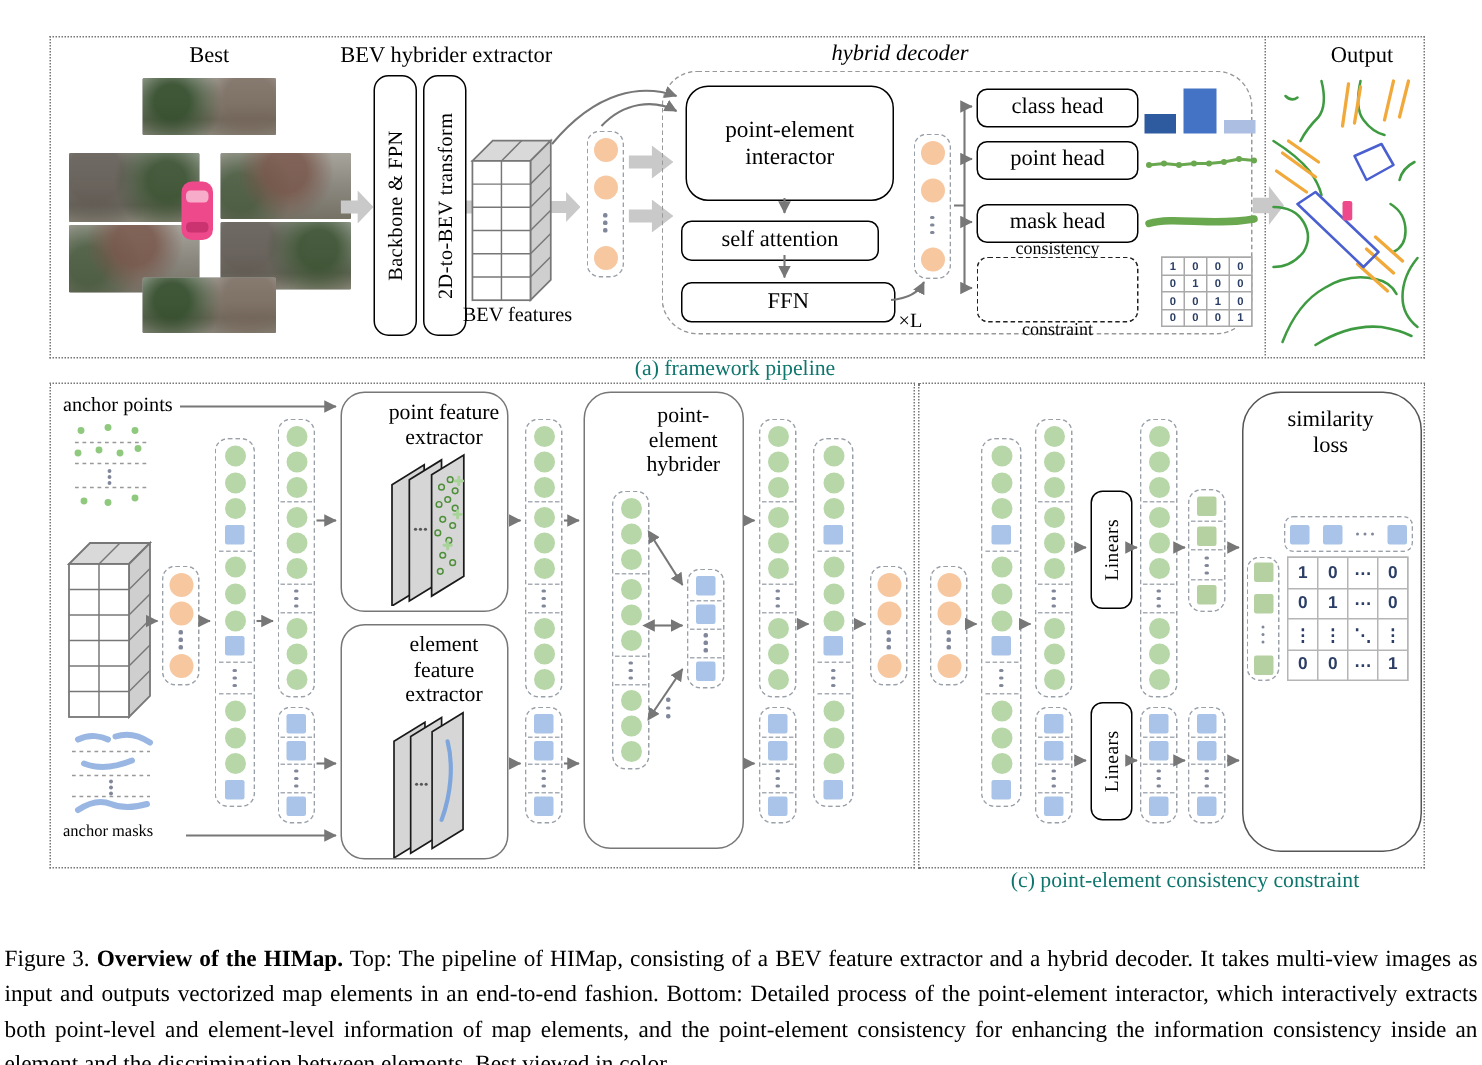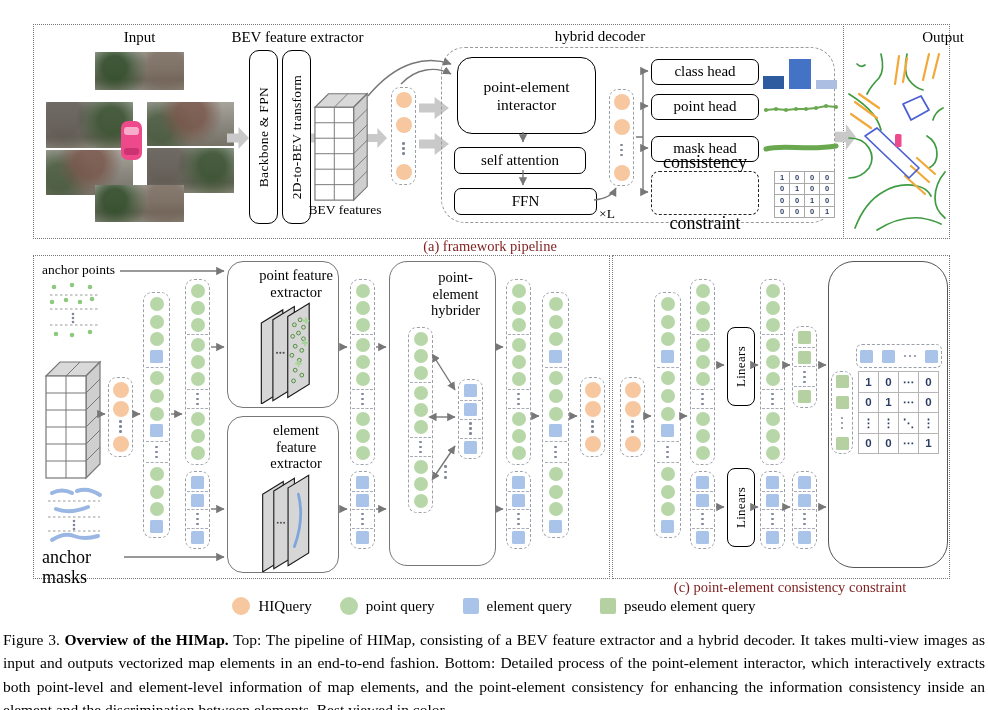--- a/index.html
+++ b/index.html
@@ -58,37 +58,37 @@
   .car::after{content:"";position:absolute;left:3px;right:3px;bottom:5px;height:7px;
               background:#b2245f;opacity:.6;border-radius:3px;}
   
   .bars{position:absolute;display:flex;align-items:flex-end;gap:5px;}
   .bars b{display:block;}
   
   .legend{position:absolute;display:flex;align-items:center;justify-content:center;gap:28px;font-size:15px;}
   .legitem{display:flex;align-items:center;gap:8px;}
   .leg-circle{width:18px;height:18px;border-radius:50%;display:inline-block;}
   .leg-square{width:16px;height:16px;border-radius:2px;display:inline-block;}
-  .pcap{position:absolute;text-align:center;font-size:14.5px;color:#7f1d1d;}
+  .pcap{position:absolute;text-align:center;font-size:14.5px;color:#0f766e;}
   .figcap{position:absolute;font-size:15.5px;line-height:1.5;text-align:justify;color:#000;}
   svg.overlay{position:absolute;left:0;top:0;pointer-events:none;z-index:50;}
   .glyph{position:absolute;}
 </style>
 </head>
 <body>
 
 <div id="fig">
 
   <div class="panel" style="left:33px;top:24px;width:915px;height:213px;"></div>
   <div class="abs" style="left:843px;top:24px;width:0;height:213px;border-left:1px dotted #777;"></div>
 
-  <div class="lbl" style="left:95px;top:29px;width:89px;">Input</div>
-  <div class="lbl" style="left:210px;top:29px;width:175px;">BEV feature extractor</div>
-  <div class="lbl" style="left:540px;top:28px;width:120px;">hybrid decoder</div>
-  <div class="lbl" style="left:903px;top:29px;width:80px;">Output</div>
+  <div class="lbl" style="left:95px;top:29px;width:89px;">Best</div>
+  <div class="lbl" style="left:210px;top:29px;width:175px;">BEV hybrider extractor</div>
+  <div class="lbl" style="left:540px;top:28px;width:120px;font-style:italic;">hybrid decoder</div>
+  <div class="lbl" style="left:868px;top:29px;width:80px;">Output</div>
 
   <div class="cam cam1" style="left:95px;top:52px;width:89px;height:38px;"></div>
   <div class="cam cam2" style="left:46px;top:102px;width:87px;height:46px;"></div>
   <div class="cam cam3" style="left:46px;top:150px;width:87px;height:45px;"></div>
   <div class="cam cam3" style="left:147px;top:102px;width:87px;height:44px;"></div>
   <div class="cam cam2" style="left:147px;top:148px;width:87px;height:45px;"></div>
   <div class="cam cam1" style="left:95px;top:185px;width:89px;height:37px;"></div>
   <div class="car" style="left:121px;top:121px;width:21px;height:39px;"></div>
 
   <div class="fatarrow" style="left:227px;top:127px;width:22px;height:22px;"></div>
@@ -150,21 +150,21 @@
     <span>point-element</span>
     <span>interactor</span>
   </div>
   <div class="box" style="left:454px;top:147px;width:130px;height:25px;border-radius:7px;">self attention</div>
   <div class="box" style="left:454px;top:188px;width:141px;height:25px;border-radius:7px;">FFN</div>
   <div class="lbl" style="left:592px;top:207px;width:30px;font-size:13.5px;">×L</div>
 
   <div class="box" style="left:651px;top:59px;width:106px;height:24px;border-radius:7px;">class head</div>
   <div class="box" style="left:651px;top:94px;width:106px;height:24px;border-radius:7px;">point head</div>
   <div class="box" style="left:651px;top:136px;width:106px;height:24px;border-radius:7px;">mask head</div>
-  <div class="box" style="left:651px;top:171px;width:106px;height:42px;border-radius:8px;border-style:dashed;border-color:#222;font-size:18px;gap:40px;">
+  <div class="box" style="left:651px;top:171px;width:106px;height:42px;border-radius:8px;border-style:dashed;border-color:#222;font-size:12px;gap:40px;">
     <span>consistency</span>
     <span>constraint</span>
   </div>
 
   <div class="bars" style="left:763px;top:57px;width:76px;height:32px;">
     <b style="width:21px;height:13px;background:var(--bar-dark);"></b>
     <b style="width:22px;height:30px;background:var(--bar-mid);"></b>
     <b style="width:21px;height:9px;background:var(--bar-light);"></b>
   </div>
   <svg class="glyph" style="left:763px;top:100px;" width="76" height="16" viewBox="0 0 76 16">
@@ -293,21 +293,21 @@
         <path d="M33 6 C 42 3, 50 6, 56 10"></path>
       <path d="M12 24 C 22 28, 34 26, 44 22"></path>
       <path d="M8 55 Q 20 47, 30 51 T 54 51"></path>
     </g>
     <g fill="#80879a">
         <circle cx="30" cy="36" r="1.3"></circle>
         <circle cx="30" cy="40" r="1.3"></circle>
         <circle cx="30" cy="44" r="1.3"></circle>
       </g>
   </svg>
-  <div class="lbl" style="left:42px;top:548px;width:92px;text-align:left;font-size:18px;">anchor masks</div>
+  <div class="lbl" style="left:42px;top:548px;width:92px;text-align:left;font-size:11px;">anchor masks</div>
 
   <div class="qcol" style="left:108px;top:377px;width:25px;height:80px;">
       <span class="q q-o"></span>
       <span class="q q-o"></span>
       <span class="q q-dots">
         <i></i>
         <i></i>
         <i></i>
       </span>
       <span class="q q-o"></span>
@@ -685,20 +685,24 @@
       <span class="q q-dots">
         <i></i>
         <i></i>
         <i></i>
       </span>
       <span class="q q-div"></span>
       <span class="q q-b"></span>
     </div>
 
   <div class="abs" style="left:828px;top:261px;width:118px;height:305px;border:1.4px solid #555;border-radius:26px;background:#fff;"></div>
+  <div class="lbl" style="left:830px;top:272px;width:114px;font-size:15px;">
+    <span>similarity</span><br>
+    <span>loss</span>
+  </div>
   <div class="qrow" style="left:856px;top:344px;width:86px;height:24px;">
       <span class="q q-b"></span>
       <span class="q q-b"></span>
       <span class="q q-hdots">
         <i></i>
         <i></i>
         <i></i>
       </span>
       <span class="q q-b"></span>
     </div>
@@ -726,38 +730,20 @@
       <span class="mcell">⋱</span>
       <span class="mcell">⋮</span>
       <span class="mcell">0</span>
       <span class="mcell">0</span>
       <span class="mcell">⋯</span>
       <span class="mcell">1</span>
     </div>
 
   <div class="pcap" style="left:630px;top:579px;width:320px;">(c) point-element consistency constraint</div>
 
-  <div class="legend" style="left:204px;top:591px;width:580px;height:30px;">
-    <span class="legitem">
-      <span class="leg-circle" style="background:var(--hiquery);"></span>
-      <span>HIQuery</span>
-    </span>
-    <span class="legitem">
-      <span class="leg-circle" style="background:var(--point-query);"></span>
-      <span>point query</span>
-    </span>
-    <span class="legitem">
-      <span class="leg-square" style="background:var(--element-query);"></span>
-      <span>element query</span>
-    </span>
-    <span class="legitem">
-      <span class="leg-square" style="background:var(--pseudo-query);"></span>
-      <span>pseudo element query</span>
-    </span>
-  </div>
 
   <div class="figcap" style="left:3px;top:628px;width:982px;">
     <span>Figure 3.</span>
     <b>Overview of the HIMap.</b>
     <span>Top: The pipeline of HIMap, consisting of a BEV feature extractor and a hybrid decoder. It takes multi-view images as input and outputs vectorized map elements in an end-to-end fashion. Bottom: Detailed process of the point-element interactor, which interactively extracts both point-level and element-level information of map elements, and the point-element consistency for enhancing the information consistency inside an element and the discrimination between elements. Best viewed in color.</span>
   </div>
 
   <svg class="overlay" width="988" height="710" viewBox="0 0 988 710">
     <defs>
       <marker id="ah" markerWidth="8" markerHeight="8" refX="5.6" refY="3" orient="auto">

